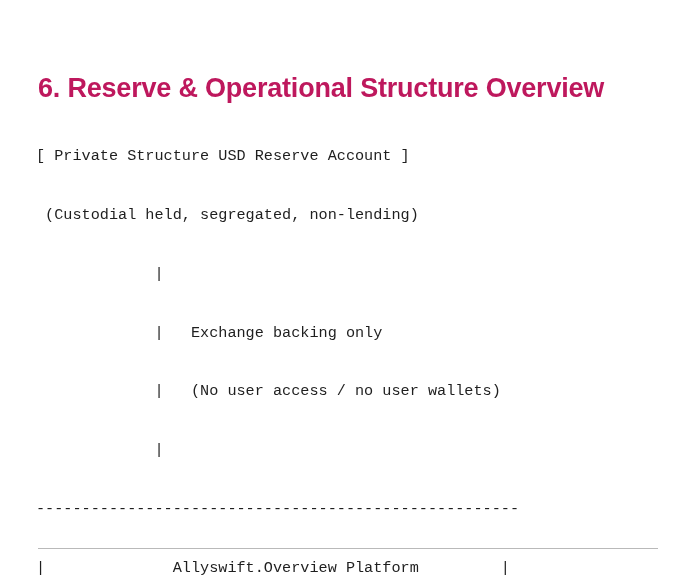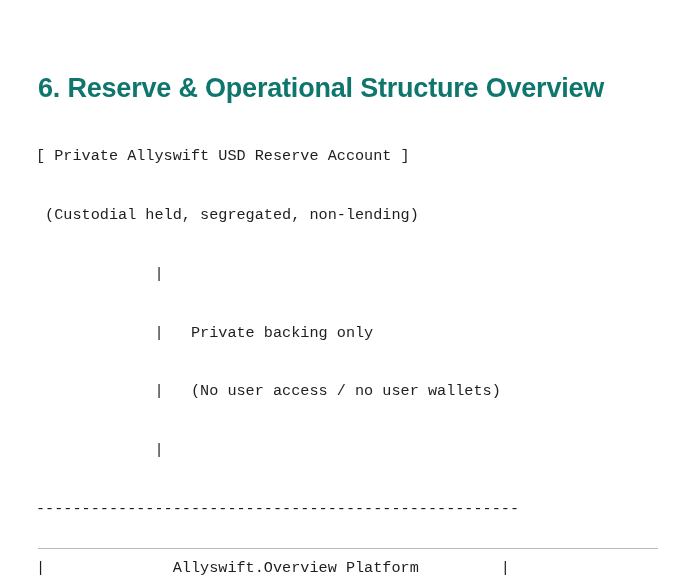--- a/index.html
+++ b/index.html
@@ -19,21 +19,21 @@
     height: 580px;
     box-sizing: border-box;
   }
   .slide-title {
     position: absolute;
     left: 38px;
     top: 55px;
     font-family: "Liberation Sans", sans-serif;
     font-size: 27px;
     font-weight: bold;
-    color: #0f766e;
+    color: #be185d;
     letter-spacing: -0.2px;
     white-space: nowrap;
   }
   .ascii-block {
     position: absolute;
     left: 36px;
     top: 108px;
     width: 630px;
     font-family: "Liberation Mono", monospace;
     font-size: 15.2px;
@@ -56,24 +56,24 @@
   }
 </style>
 </head>
 <body>
 
 <div class="slide">
 
   <h1 class="slide-title">6. Reserve &amp; Operational Structure Overview</h1>
 
   <div class="ascii-block">
-    <div class="ascii-line">[ Private Allyswift USD Reserve Account ]</div>
+    <div class="ascii-line">[ Private Structure USD Reserve Account ]</div>
     <div class="ascii-line"> (Custodial held, segregated, non-lending)</div>
     <div class="ascii-line">             |</div>
-    <div class="ascii-line">             |   Private backing only</div>
+    <div class="ascii-line">             |   Exchange backing only</div>
     <div class="ascii-line">             |   (No user access / no user wallets)</div>
     <div class="ascii-line">             |</div>
     <div class="ascii-line">-----------------------------------------------------</div>
     <div class="ascii-line">|              Allyswift.Overview Platform         |</div>
     
     
     
     
     
     

